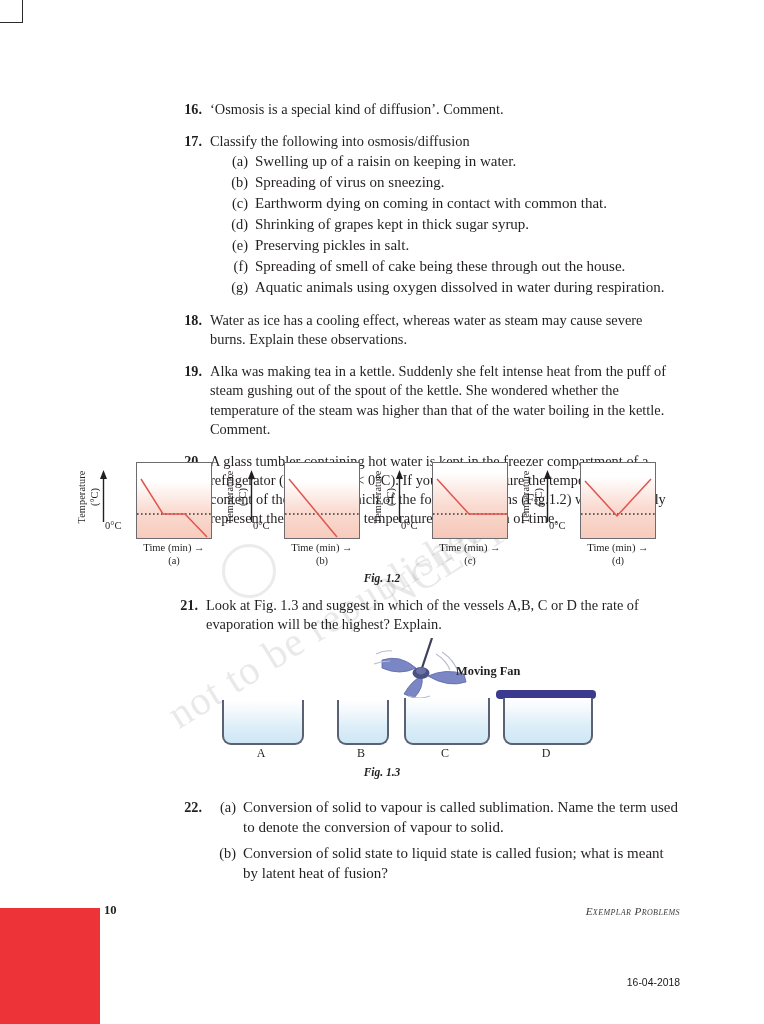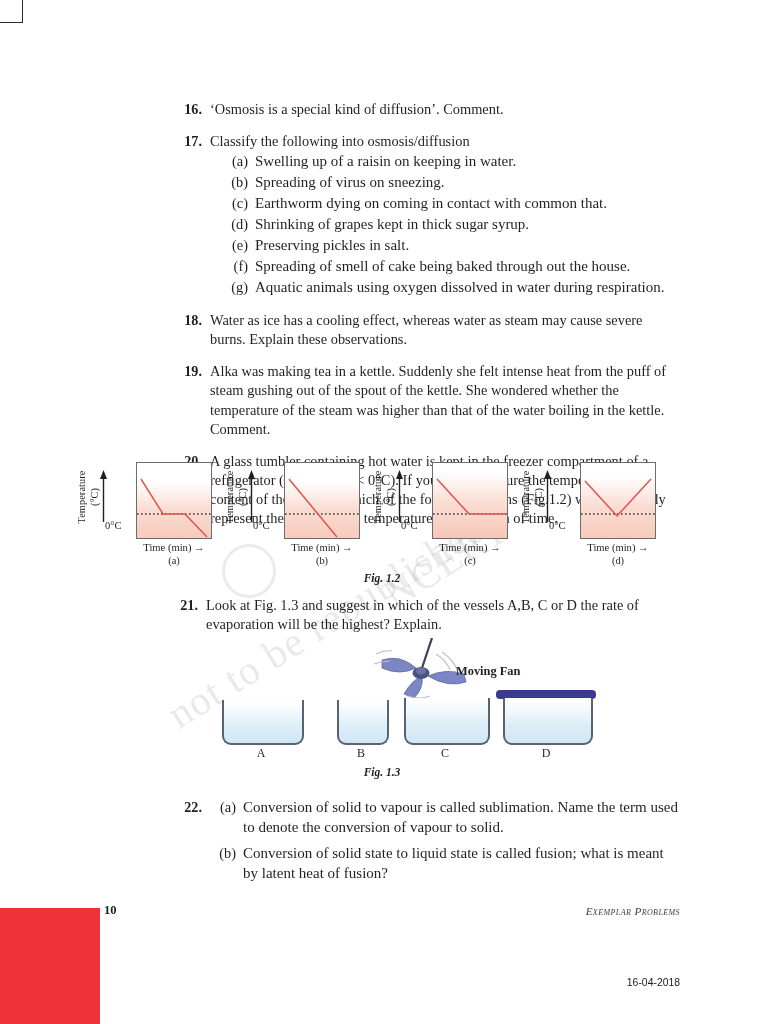--- a/index.html
+++ b/index.html
@@ -187,21 +187,21 @@
           <div class="sub">
             <div class="sublabel">(d)</div>
             <div class="subtext">Shrinking of grapes kept in thick sugar syrup.</div>
           </div>
           <div class="sub">
             <div class="sublabel">(e)</div>
             <div class="subtext">Preserving pickles in salt.</div>
           </div>
           <div class="sub">
             <div class="sublabel">(f)</div>
-            <div class="subtext">Spreading of smell of cake being baked through out the house.</div>
+            <div class="subtext">Spreading of smell of cake being these through out the house.</div>
           </div>
           <div class="sub">
             <div class="sublabel">(g)</div>
             <div class="subtext">Aquatic animals using oxygen dissolved in water during respiration.</div>
           </div>
         </div>
       </div>
     </div>
 
     <div class="q">

